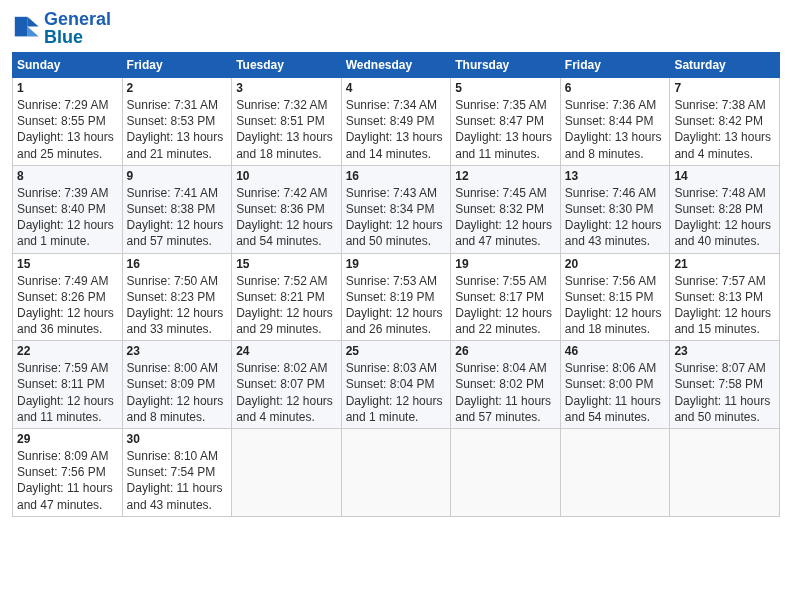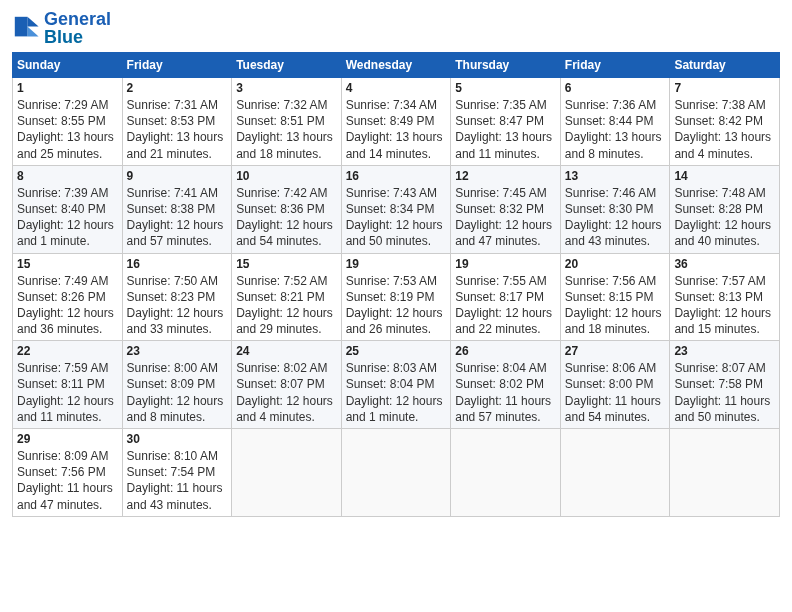--- a/index.html
+++ b/index.html
@@ -209,21 +209,21 @@
           </td>
           <td>
             <span class="day-num">19</span>
             <div class="day-info">Sunrise: 7:55 AM<br>Sunset: 8:17 PM<br>Daylight: 12 hours<br>and 22 minutes.</div>
           </td>
           <td>
             <span class="day-num">20</span>
             <div class="day-info">Sunrise: 7:56 AM<br>Sunset: 8:15 PM<br>Daylight: 12 hours<br>and 18 minutes.</div>
           </td>
           <td>
-            <span class="day-num">36</span>
+            <span class="day-num">21</span>
             <div class="day-info">Sunrise: 7:57 AM<br>Sunset: 8:13 PM<br>Daylight: 12 hours<br>and 15 minutes.</div>
           </td>
         </tr>
         <tr>
           <td>
             <span class="day-num">22</span>
             <div class="day-info">Sunrise: 7:59 AM<br>Sunset: 8:11 PM<br>Daylight: 12 hours<br>and 11 minutes.</div>
           </td>
           <td>
             <span class="day-num">23</span>
@@ -235,21 +235,21 @@
           </td>
           <td>
             <span class="day-num">25</span>
             <div class="day-info">Sunrise: 8:03 AM<br>Sunset: 8:04 PM<br>Daylight: 12 hours<br>and 1 minute.</div>
           </td>
           <td>
             <span class="day-num">26</span>
             <div class="day-info">Sunrise: 8:04 AM<br>Sunset: 8:02 PM<br>Daylight: 11 hours<br>and 57 minutes.</div>
           </td>
           <td>
-            <span class="day-num">27</span>
+            <span class="day-num">46</span>
             <div class="day-info">Sunrise: 8:06 AM<br>Sunset: 8:00 PM<br>Daylight: 11 hours<br>and 54 minutes.</div>
           </td>
           <td>
             <span class="day-num">23</span>
             <div class="day-info">Sunrise: 8:07 AM<br>Sunset: 7:58 PM<br>Daylight: 11 hours<br>and 50 minutes.</div>
           </td>
         </tr>
         <tr class="last-row">
           <td>
             <span class="day-num">29</span>

